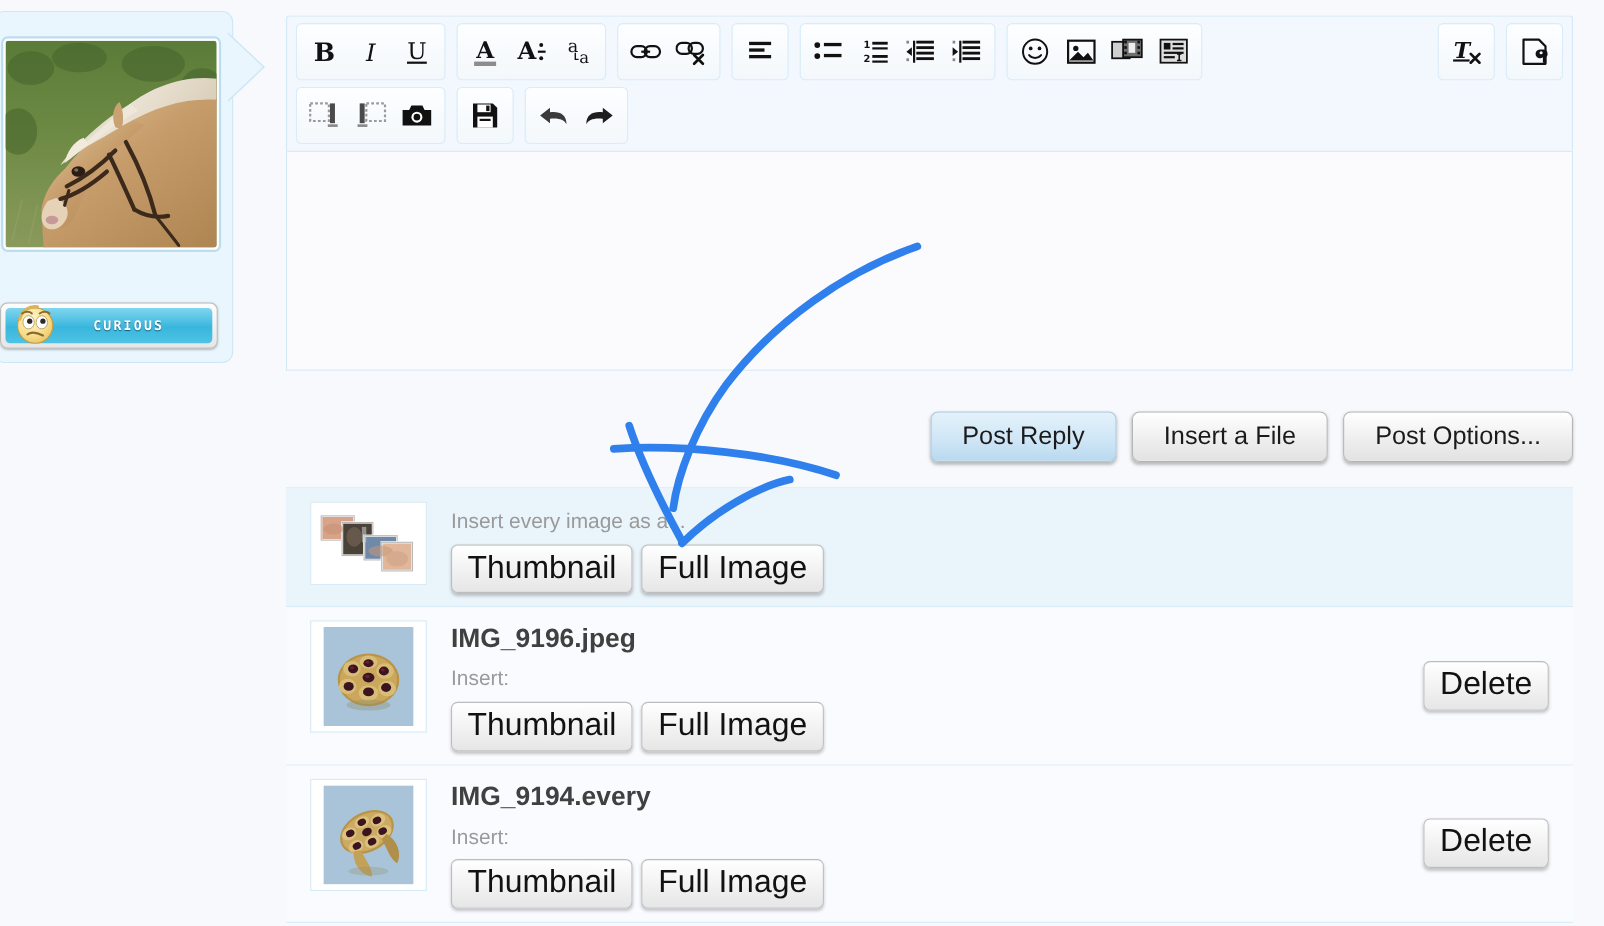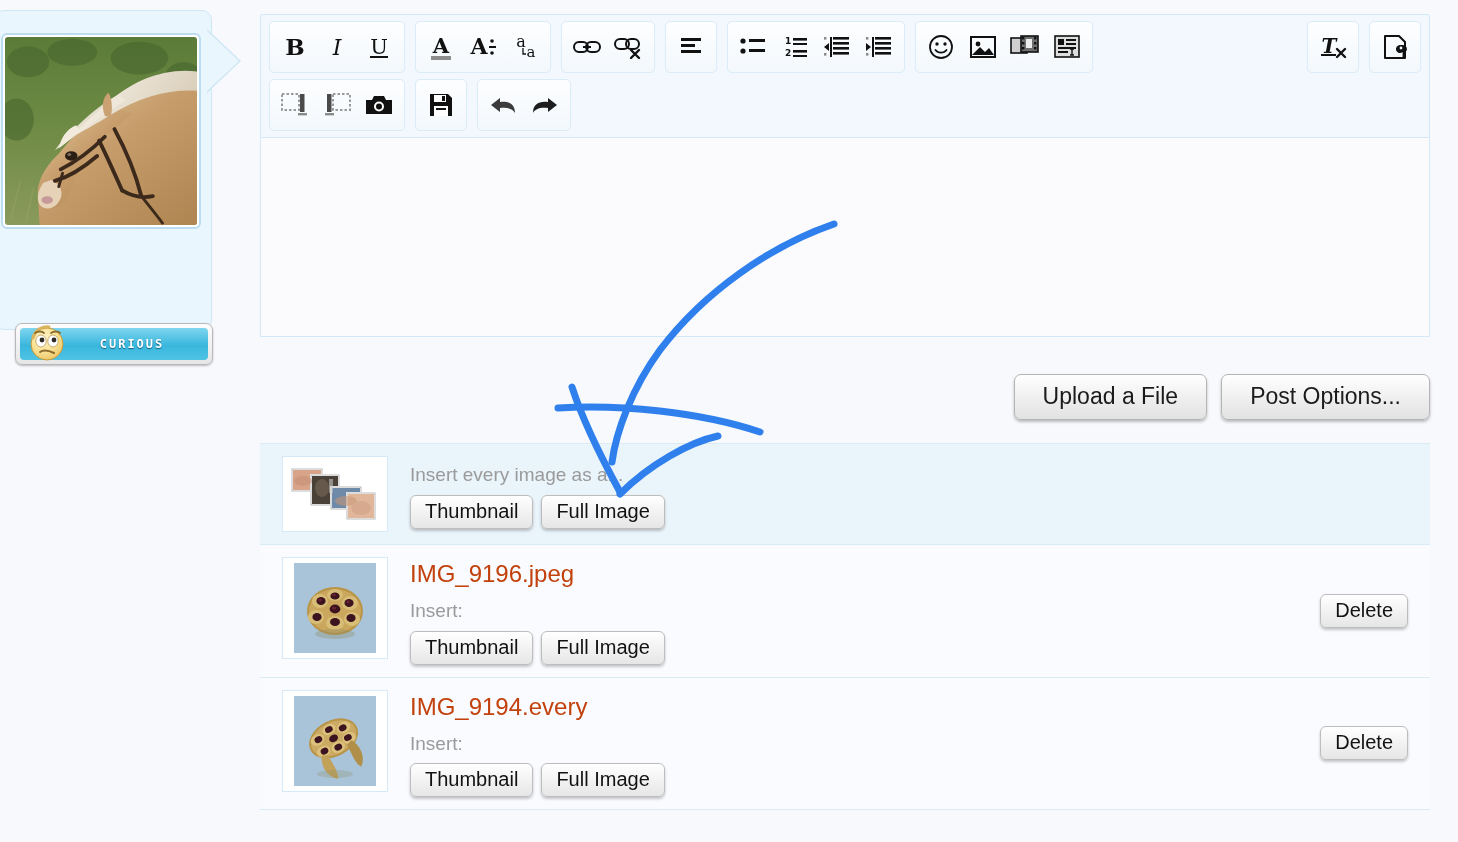--- a/index.html
+++ b/index.html
@@ -80,31 +80,30 @@
   }
   #avatar-img {
     width: 100%;
     height: 100%;
     border-radius: 3px;
     display: block;
   }
 
   #mood-badge {
     position: absolute;
-    left: 20px;
+    left: 5px;
     top: 264px;
     width: 198px;
     height: 42px;
     border-radius: 7px;
     background: linear-gradient(#fdfdfd, #e6e6e6);
     border: 1px solid #b9b9b9;
     box-shadow: 0 1px 2px rgba(0,0,0,.25);
     box-sizing: border-box;
     padding: 4px;
-    margin-top: 48px;
   }
   #mood-inner {
     width: 100%;
     height: 100%;
     border-radius: 4px;
     background: linear-gradient(#7fd6ef, #39b6dd 55%, #4fc3e4);
     position: relative;
     box-sizing: border-box;
   }
   #mood-face {
@@ -243,39 +242,40 @@
   .att-thumb.tall { height: 100px; }
   .att-thumb svg { display: block; }
 
   .att-main {
     margin-left: 22px;
     flex: 1 1 auto;
     padding-top: 2px;
   }
   .att-filename {
     font-size: 24px;
-    color: #c2410c;
+    color: #404040;
     line-height: 1.25;
     cursor: pointer;
+    font-weight: bold;
   }
   .att-insert {
     font-size: 19px;
     color: #9a9a9a;
     line-height: 1.45;
     margin-top: 8px;
   }
   .att-insert.single-line { margin-top: 3px; }
   .att-btns {
     display: flex;
     gap: 8px;
     margin-top: 6px;
   }
   .btn-small {
     font-family: "Liberation Sans", sans-serif;
-    font-size: 20px;
+    font-size: 29px;
     color: #121212;
     padding: 3px 14px 5px 14px;
     border: 1px solid #bdbdbd;
     border-radius: 6px;
     background: linear-gradient(#ffffff, #f0f0f0 60%, #e6e6e6);
     box-shadow: 0 2px 3px rgba(0,0,0,.22);
     cursor: pointer;
     line-height: 1.2;
     white-space: nowrap;
   }
@@ -634,21 +634,22 @@
           </div>
         </div>
       </div>
 
     </div>
 
     <div id="editor-body" contenteditable="true" style=""></div>
   </div>
 
   <div id="actions">
-    <button class="btn-big">Upload a File</button>
+    <button class="btn-big primary">Post Reply</button>
+    <button class="btn-big">Insert a File</button>
     <button class="btn-big">Post Options...</button>
   </div>
 
   <div id="attachments">
 
     <div class="att-row tinted">
       <div class="att-thumb">
         <svg width="92" height="62" viewBox="0 0 92 62">
           <g stroke="#ffffff" stroke-width="2">
             <rect x="3" y="6" width="30" height="22" fill="#d8a489"></rect>

